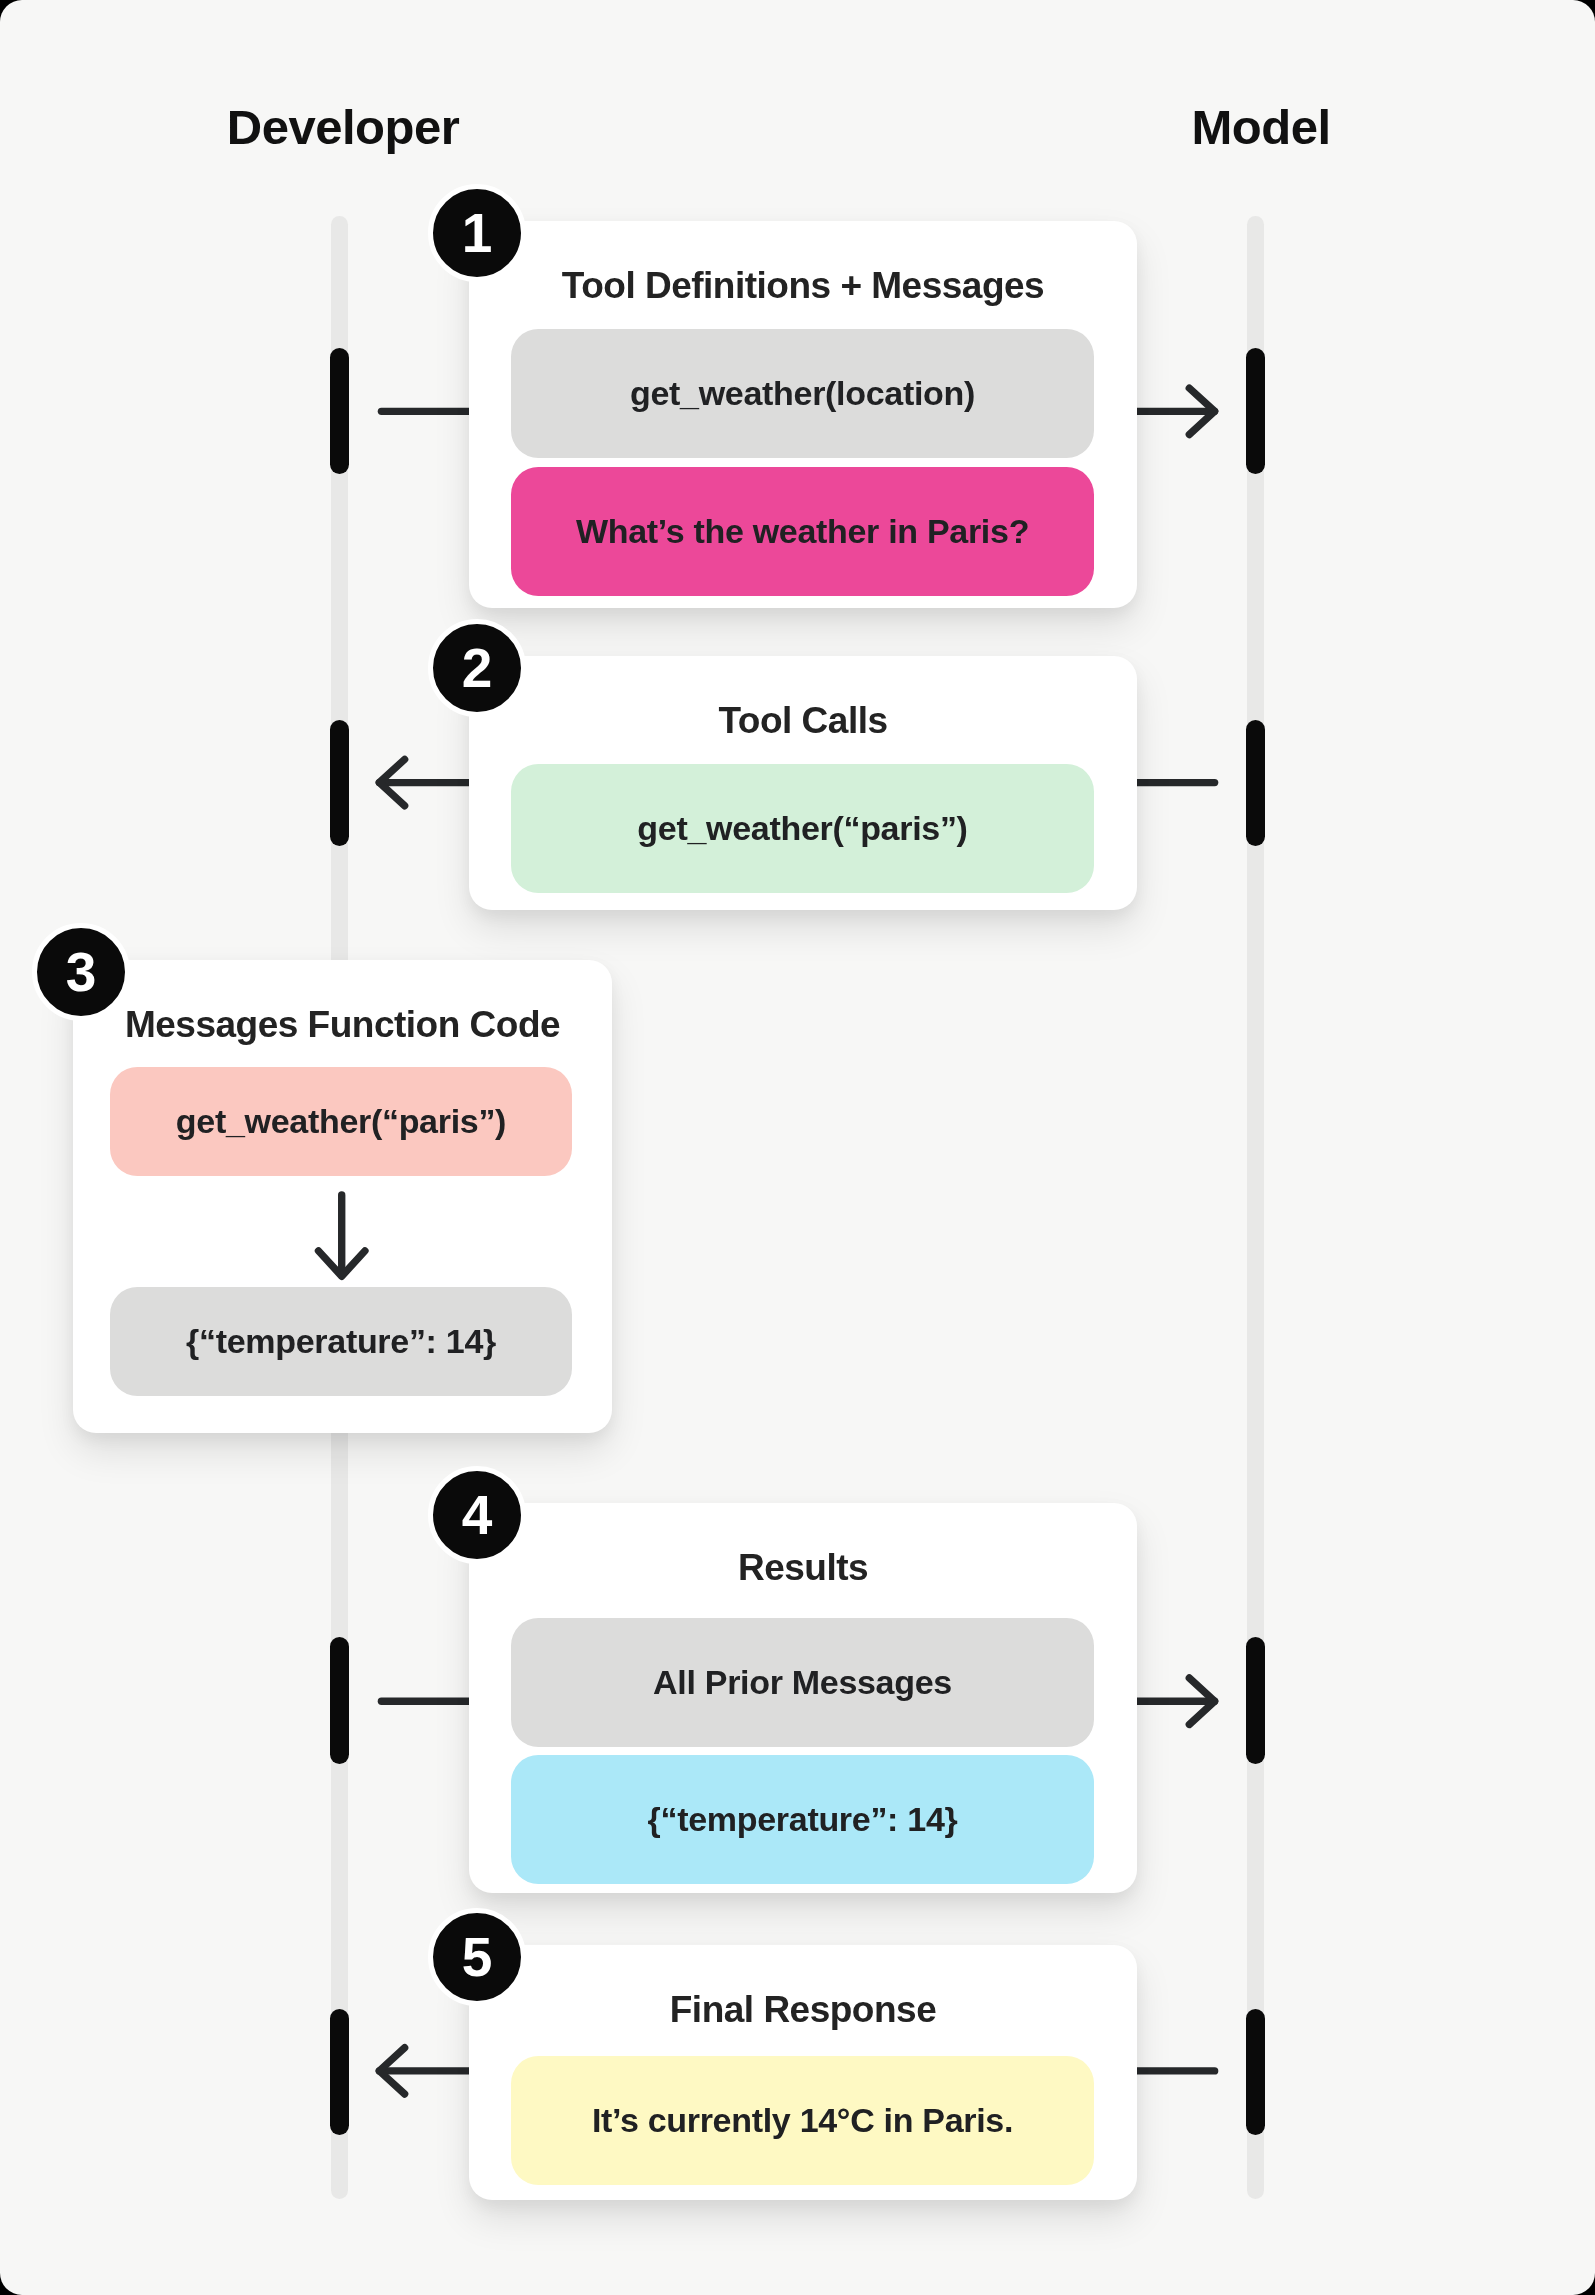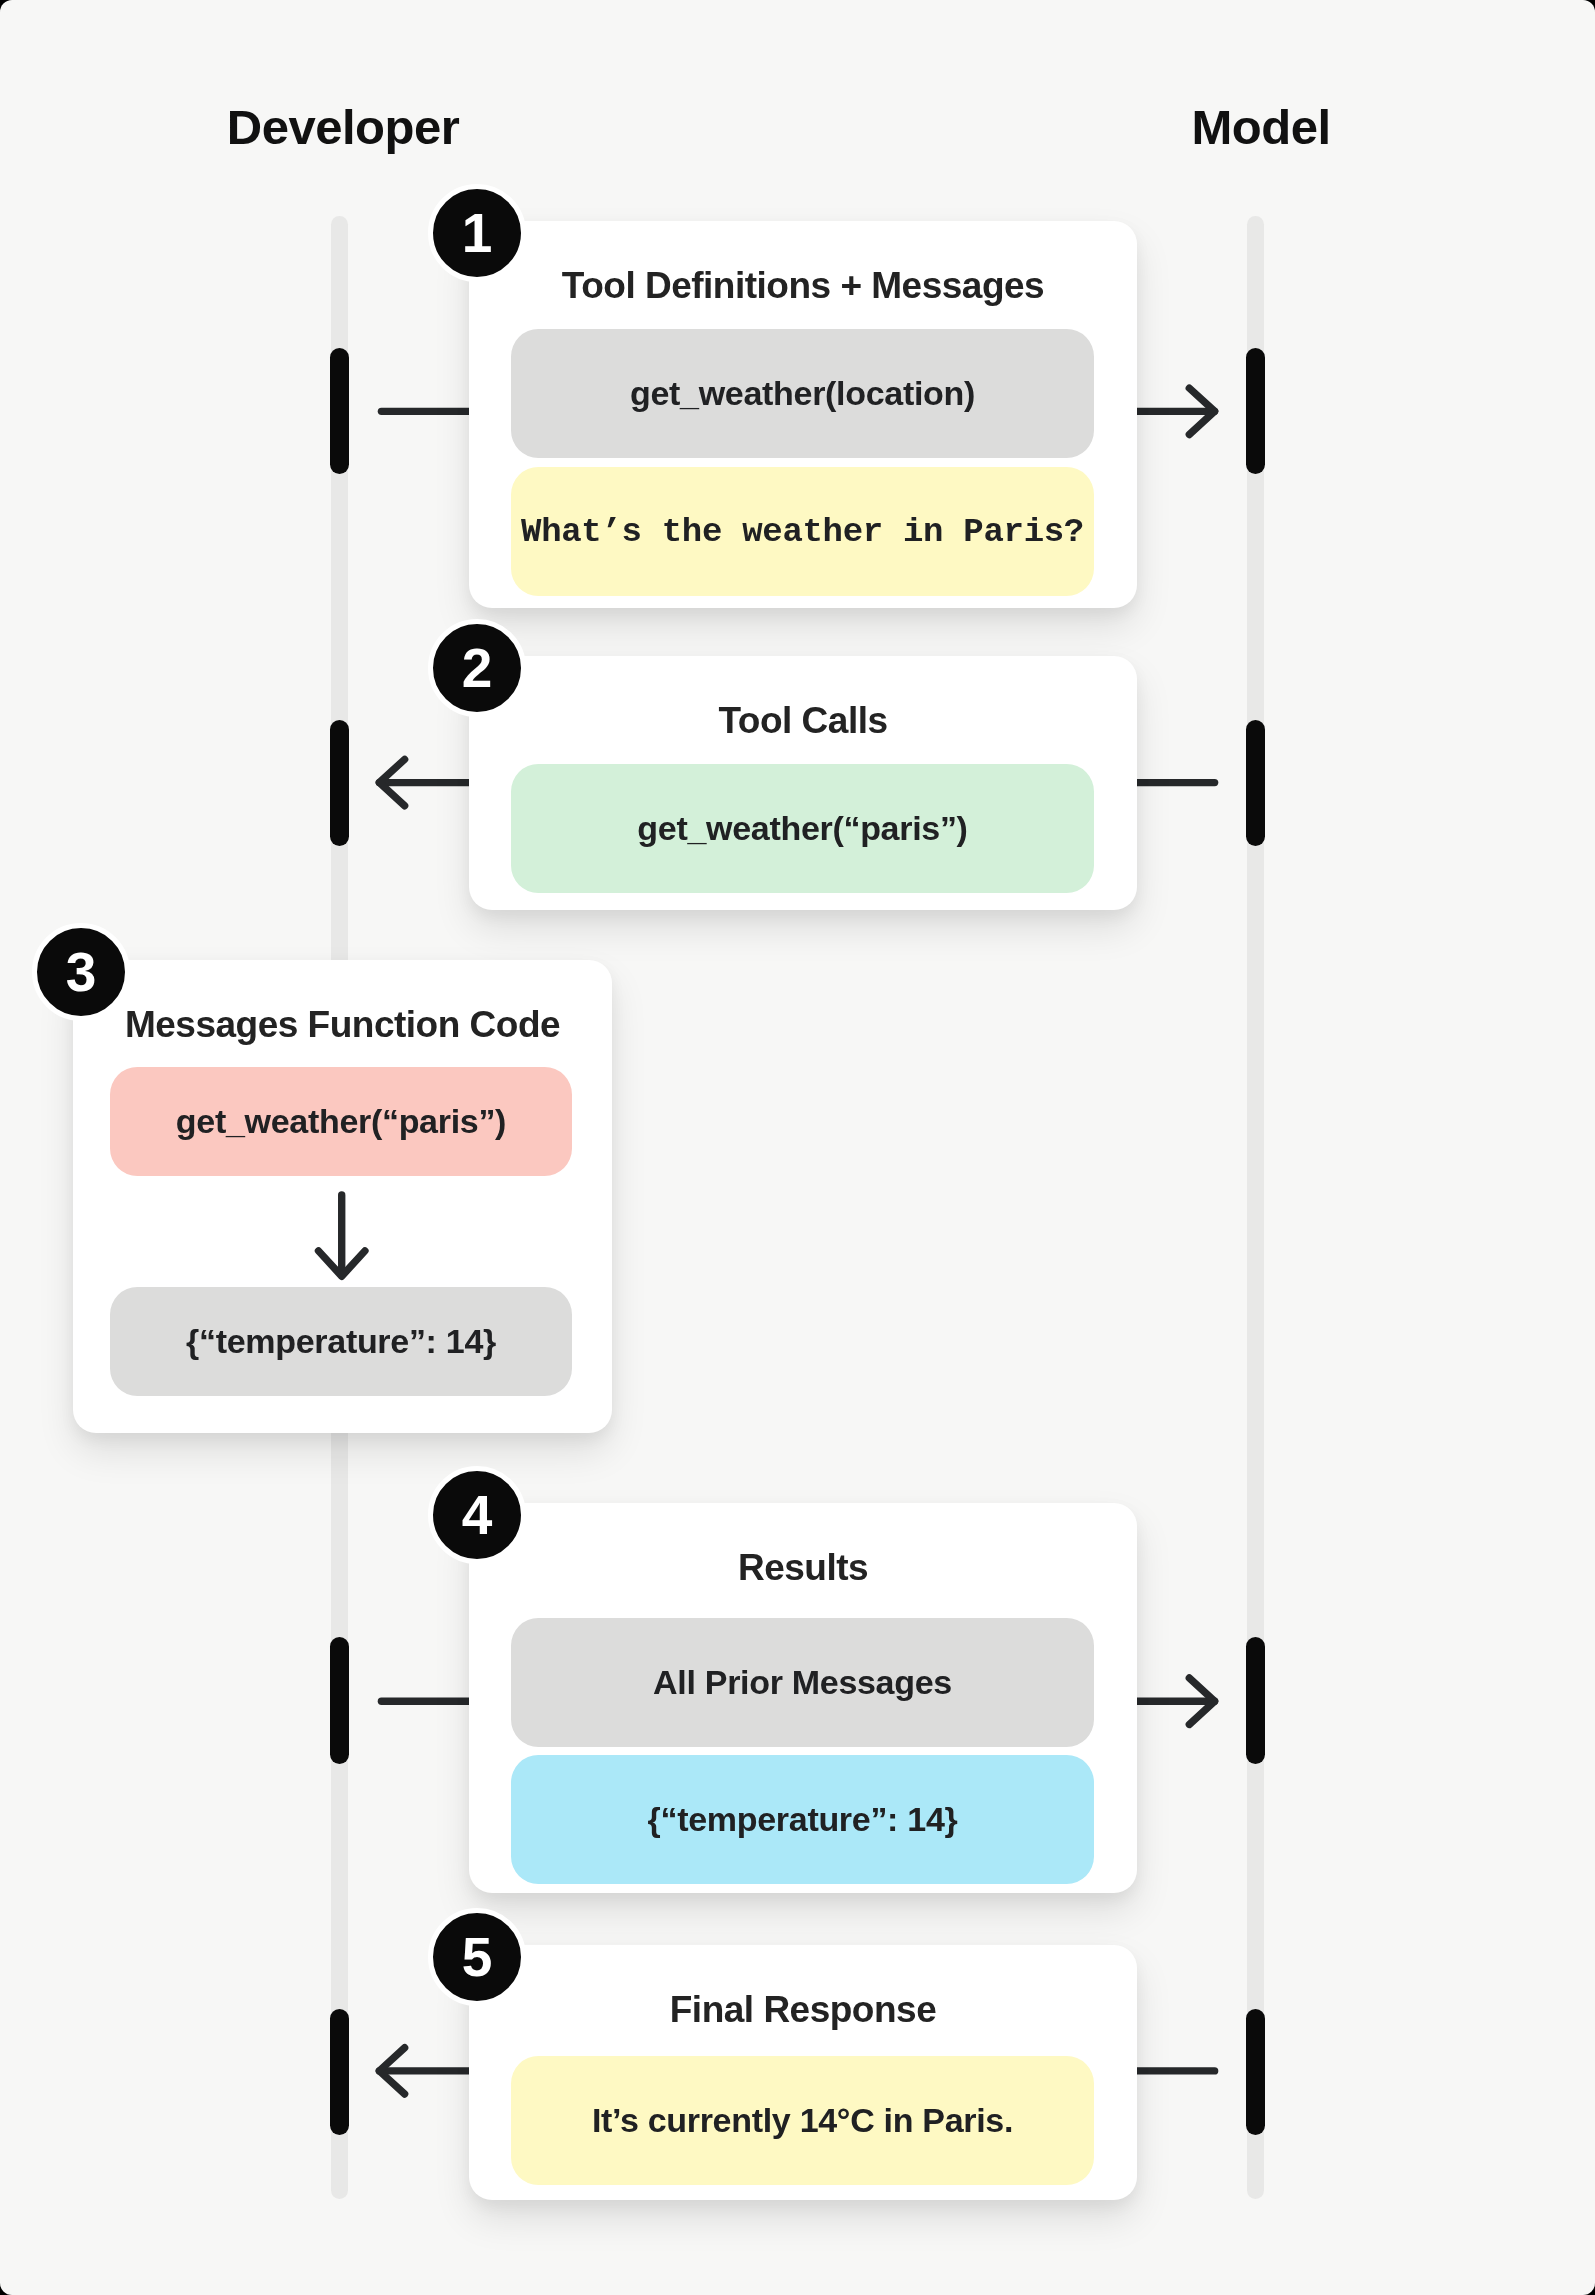--- a/index.html
+++ b/index.html
@@ -1,18 +1,18 @@
 <!DOCTYPE html>
 <html style="--page_bg: #000000; --panel_bg: #f7f7f6; --lifeline: #e8e8e7; --bar: #0a0a0a; --arrow: #26282a; --card_bg: #ffffff; --title_text: #232323; --pill_text: #202123; --actor_text: #111111; --badge_bg: #0a0a0a; --badge_ring: #ffffff; --badge_text: #ffffff; --pill_gray: #dcdcdb; --pill_blue: #abe8f8; --pill_green: #d3f0d9; --pill_pink: #fbc8c0;font-size:8.4px"><head>
 <meta charset="utf-8">
 <style>
   html,body{margin:0;padding:0;background:#000;}
   body{width:1595px;height:2295px;position:relative;font-family:"Liberation Sans",sans-serif;
        -webkit-font-smoothing:antialiased;}
-  .panel{position:absolute;inset:0;background:var(--panel_bg,#f7f7f6);border-radius:12px;overflow:hidden;}
+  .panel{position:absolute;inset:0;background:var(--panel_bg,#f7f7f6);border-radius:22px;overflow:hidden;}
 
   
   .actor{position:absolute;top:99px;width:316px;text-align:center;font-size:49px;font-weight:700;
          color:var(--actor_text,#111);letter-spacing:-0.5px;}
   .actor.dev{left:185px;}
   .actor.model{left:1103px;}
 
   
   .lifeline{position:absolute;top:216px;width:17px;height:1983px;background:var(--lifeline,#e8e8e7);
             border-radius:8.4px;z-index:1;}
@@ -102,21 +102,21 @@
     </g>
     <g>
       <path class="arrow-stroke" d="M2303 3927 H719"></path>
       <path class="arrow-stroke" d="M767 3883 L719 3927 L767 3971"></path>
     </g>
   </svg>
 
   <div class="card c1 wide">
     <div class="card-title">Tool Definitions + Messages</div>
     <div class="pill p0" style="background: rgb(220, 220, 219);">get_weather(location)</div>
-    <div class="pill p1" style="background: #fef9c3; font-family: Liberation Mono, monospace;">What’s the weather in Paris?</div>
+    <div class="pill p1" style="background: #ec4899;">What’s the weather in Paris?</div>
   </div>
 
   <div class="card c2 wide">
     <div class="card-title">Tool Calls</div>
     <div class="pill p0" style="background: rgb(211, 240, 217);">get_weather(“paris”)</div>
   </div>
 
   <div class="card c3">
     <div class="card-title">Messages Function Code</div>
     <div class="pill p0" style="background: rgb(251, 200, 192);">get_weather(“paris”)</div>

